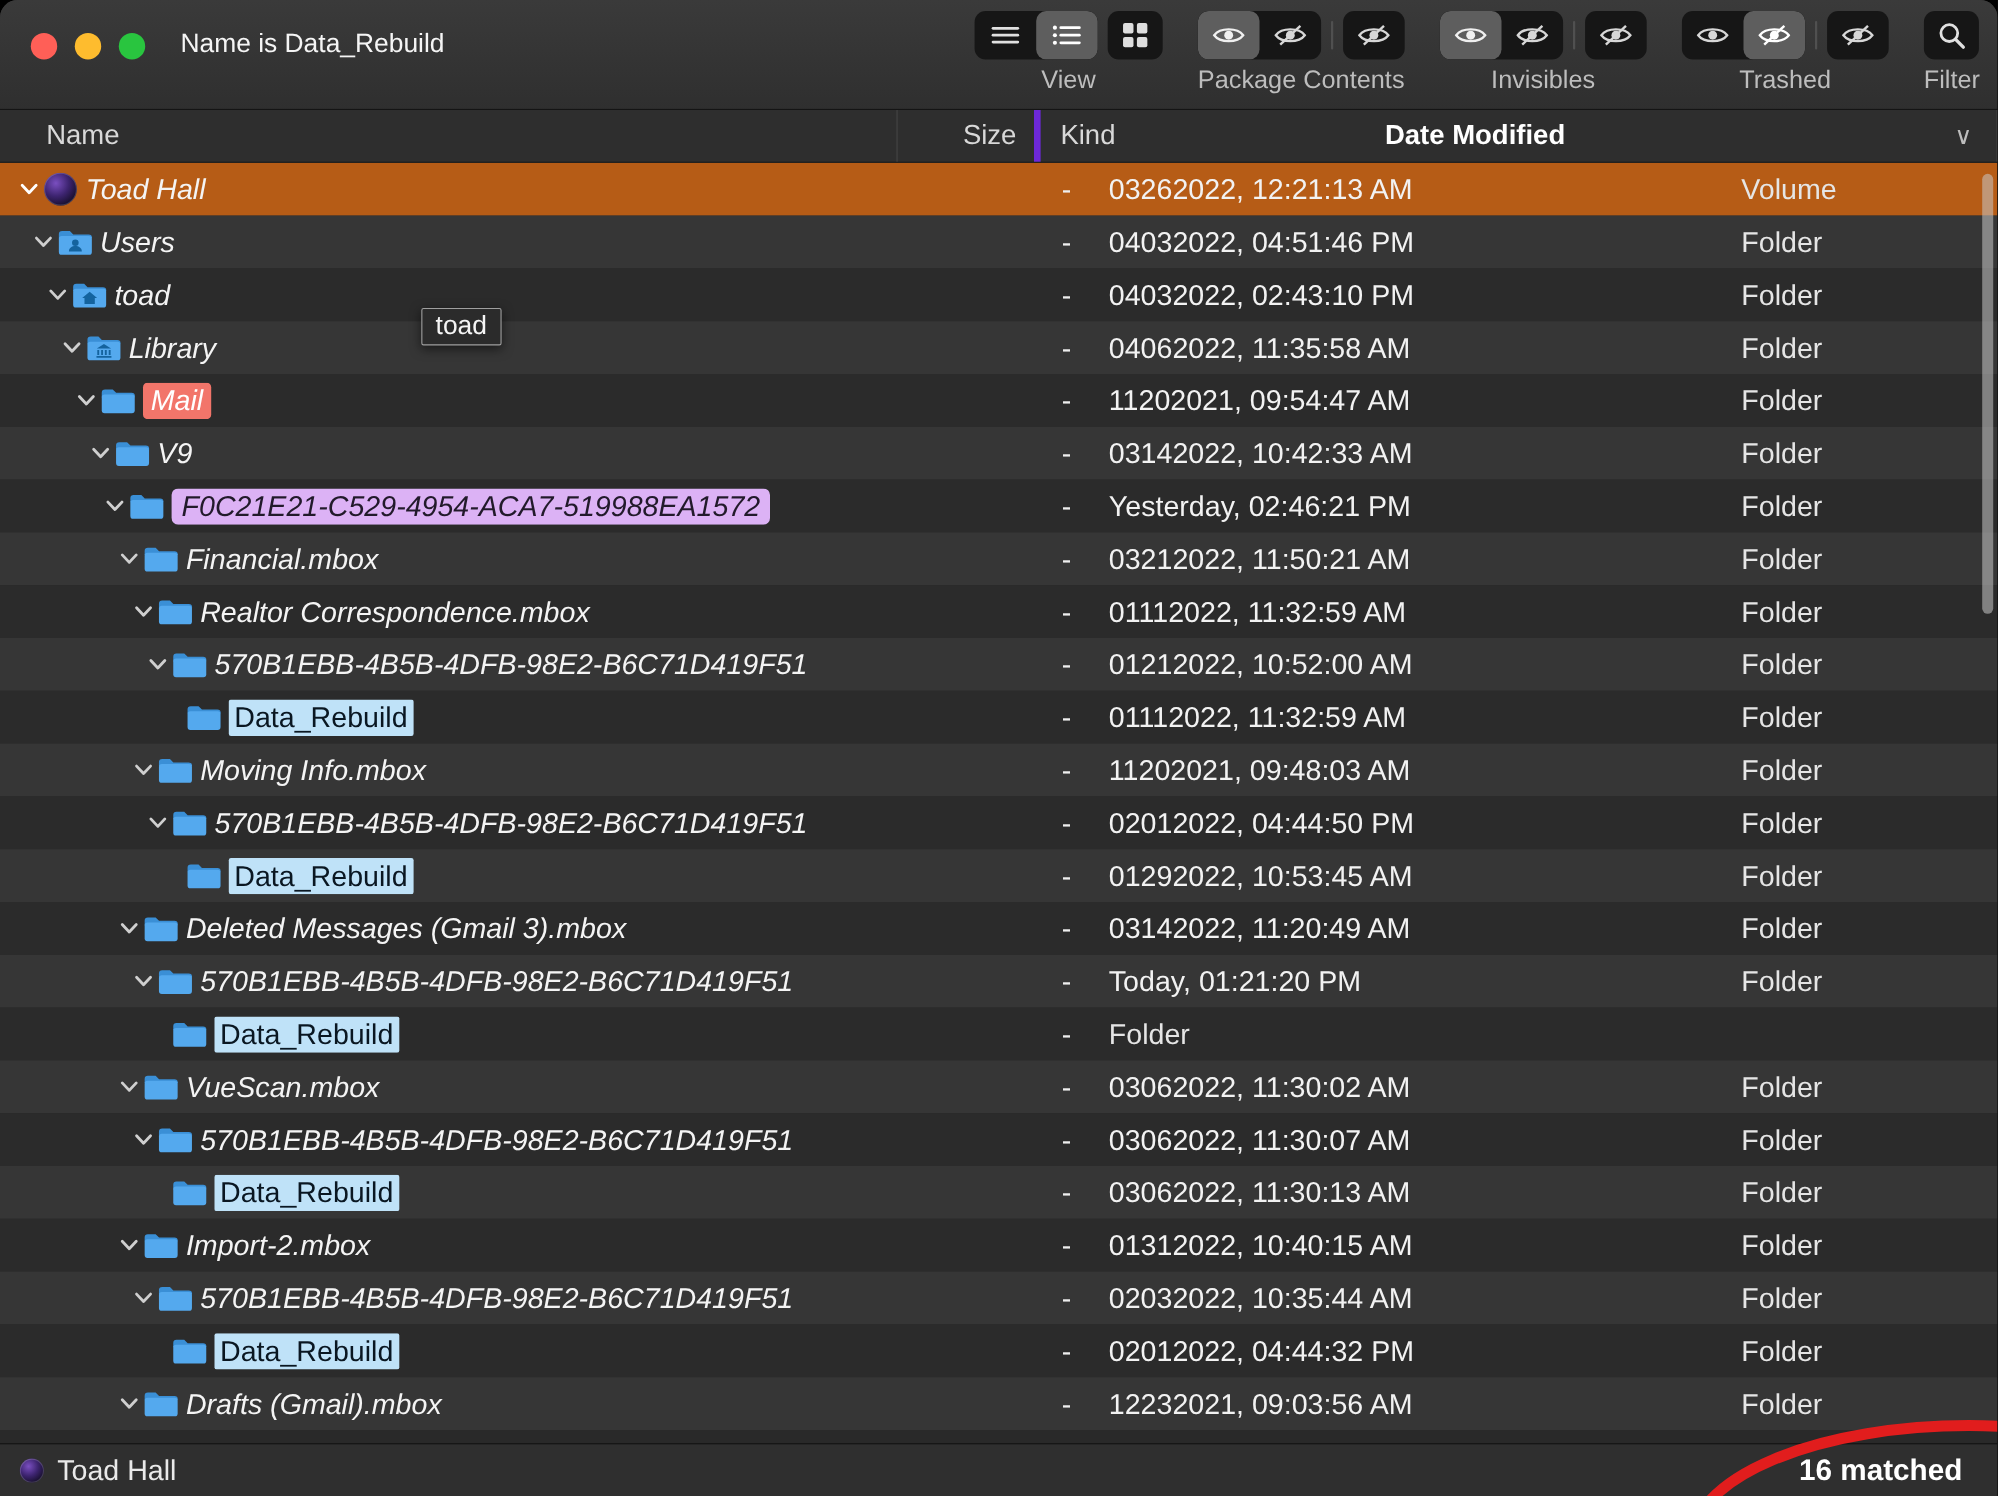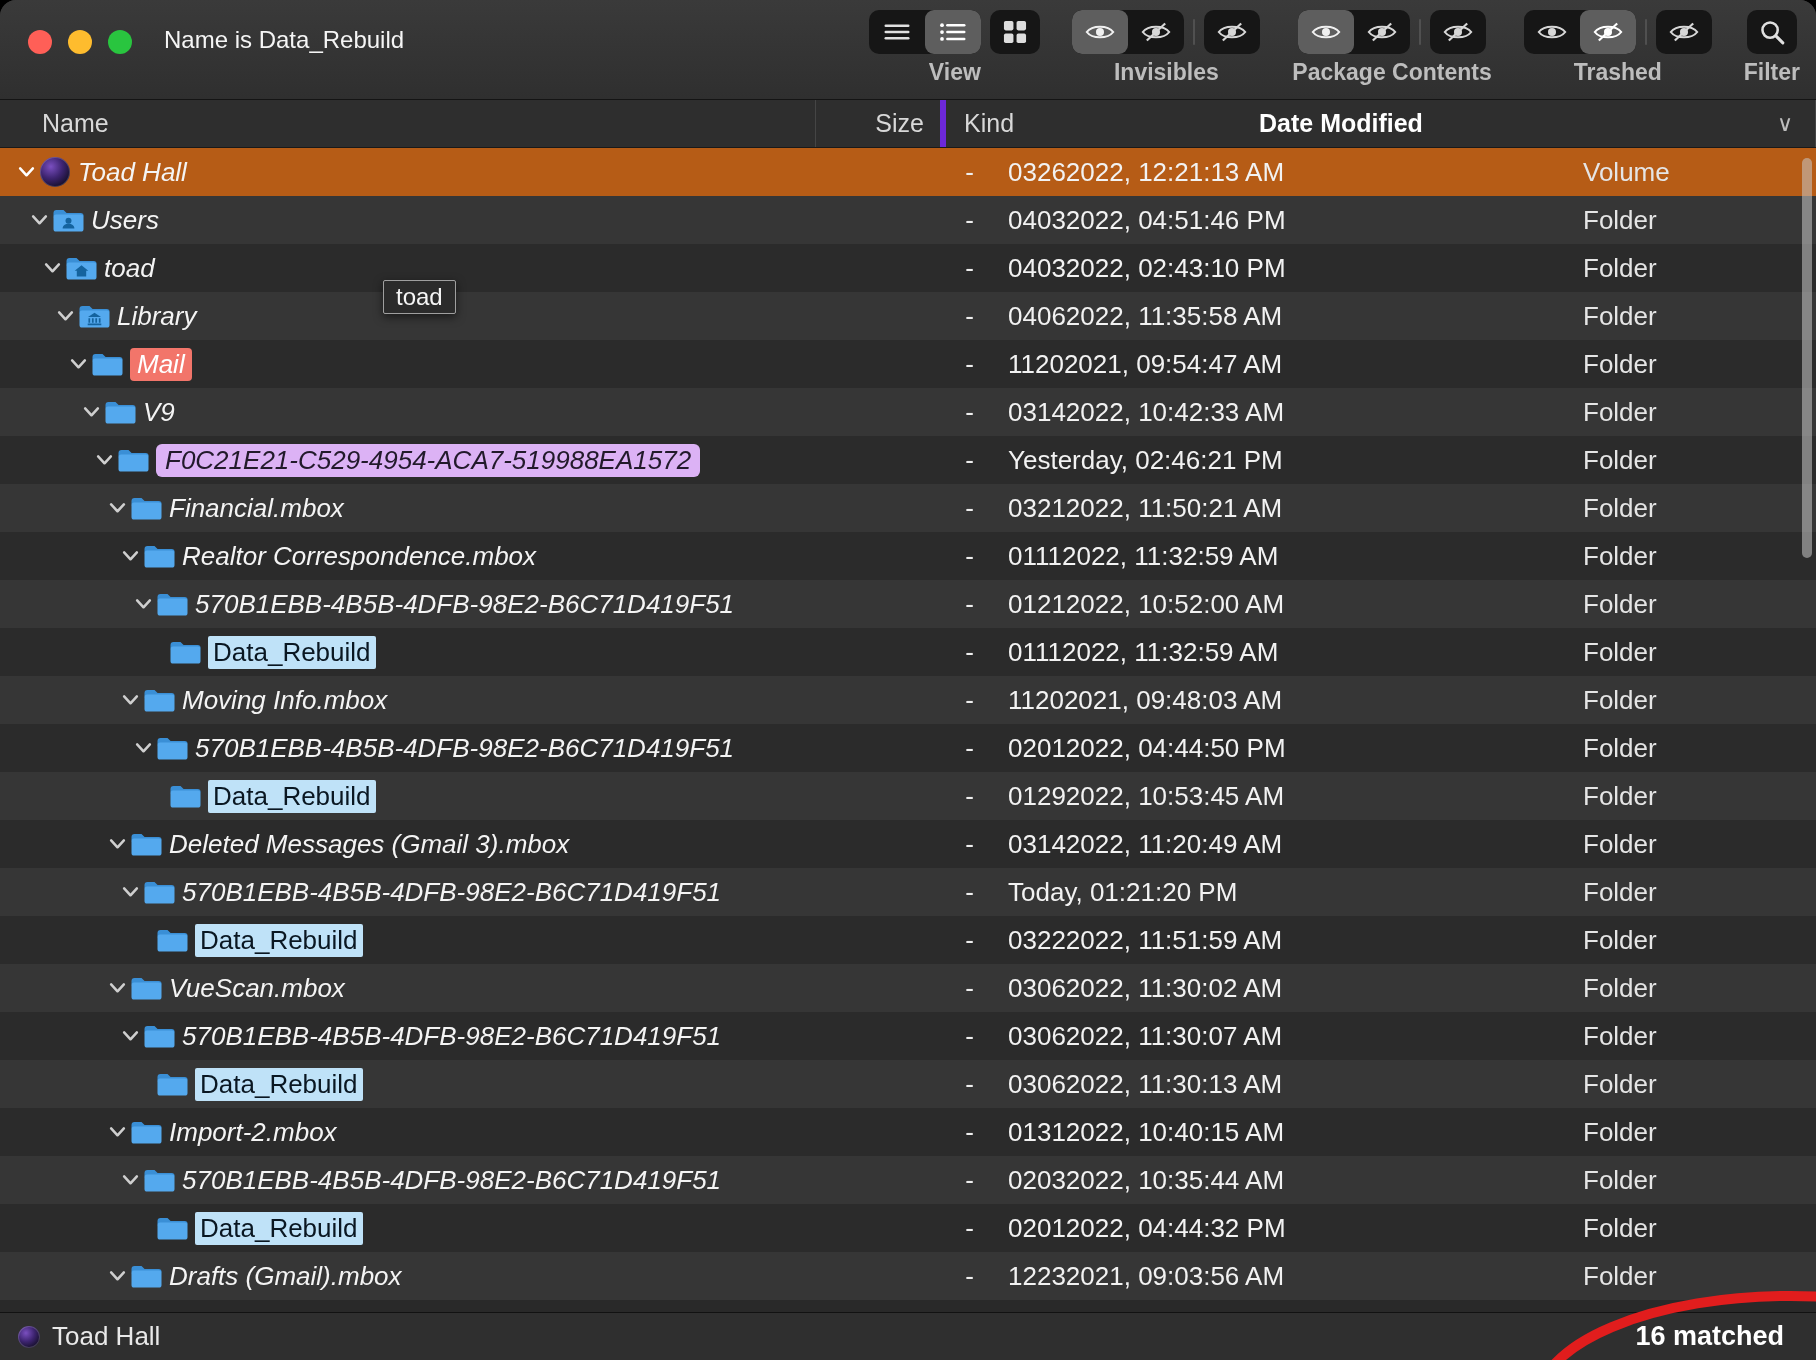--- a/index.html
+++ b/index.html
@@ -16,21 +16,21 @@
   .tl.close { background:#ff5f57; } .tl.min { background:#febc2e; } .tl.zoom { background:#29c53f; }
   .window-title { position:absolute; left:164px; top:26px; font-size:24px; font-weight:normal; color:#f5f5f5; }
   .toolbar { position:absolute; right:16px; top:10px; display:flex; gap:32px; align-items:flex-start; }
   .tb-group { display:flex; flex-direction:column; align-items:center; gap:5px; }
   .tb-buttons { display:flex; align-items:center; gap:9px; height:44px; }
   .pill { display:flex; background:#161616; border-radius:10px; overflow:hidden; }
   .seg { width:56px; height:44px; display:flex; align-items:center; justify-content:center; background:none; border:none; padding:0; }
   .seg.selected { background:#5e5e5e; border-radius:9px; }
   .seg.narrow { width:50px; }
   .vsep { width:2px; height:26px; background:#505050; border-radius:1px; }
-  .tb-label { font-size:23px; color:#bdbdbd; white-space:nowrap;font-weight:bold; }
+  .tb-label { font-size:23px; color:#bdbdbd; white-space:nowrap; }
   
   .columns-header { display:flex; align-items:center; height:48px; background:#2e2e2e; border-bottom:1px solid #191919; font-size:25px; color:#d8d8d8; box-sizing:border-box; }
   .col { height:100%; display:flex; align-items:center; box-sizing:border-box; }
   .col-name { width:816px; padding-left:42px; border-right:1px solid #454545; }
   .col-size { width:130px; justify-content:flex-end; padding-right:16px; border-right:6px solid #6d28d9; }
   .col-date { width:575px; padding-left:18px; padding-right:22px; justify-content:space-between; border-right:1px solid #454545; }
   .col-date .hdr-main { color:#ffffff; font-weight:bold; }
   .sort-chevron { color:#bdbdbd; font-size:22px; }
   .col-kind { flex:1; padding-left:18px; }
   
@@ -145,21 +145,21 @@
           <div class="pill">
             <button class="seg">
               <svg width="32" height="22" viewBox="0 0 26 18">
                   <path d="M2.2 9C6.5 3.2 19.5 3.2 23.8 9C19.5 14.8 6.5 14.8 2.2 9Z" fill="none" stroke="#d7d7d7" stroke-width="1.7"></path>
                   <circle cx="13" cy="9" r="3.3" fill="#d7d7d7"></circle>
                   <line x1="5.5" y1="16" x2="20.5" y2="2" stroke="#d7d7d7" stroke-width="1.8"></line>
                 </svg>
             </button>
           </div>
         </div>
-        <div class="tb-label">Invisibles</div>
+        <div class="tb-label">Package Contents</div>
       </div>
 
       <div class="tb-group">
         <div class="tb-buttons">
           <div class="pill">
             <button class="seg selected">
               <svg width="32" height="22" viewBox="0 0 26 18">
                   <path d="M2.2 9C6.5 3.2 19.5 3.2 23.8 9C19.5 14.8 6.5 14.8 2.2 9Z" fill="none" stroke="#f0f0f0" stroke-width="1.7"></path>
                   <circle cx="13" cy="9" r="3.3" fill="#f0f0f0"></circle>
                 </svg>
@@ -176,21 +176,21 @@
           <div class="pill">
             <button class="seg">
               <svg width="32" height="22" viewBox="0 0 26 18">
                   <path d="M2.2 9C6.5 3.2 19.5 3.2 23.8 9C19.5 14.8 6.5 14.8 2.2 9Z" fill="none" stroke="#d7d7d7" stroke-width="1.7"></path>
                   <circle cx="13" cy="9" r="3.3" fill="#d7d7d7"></circle>
                   <line x1="5.5" y1="16" x2="20.5" y2="2" stroke="#d7d7d7" stroke-width="1.8"></line>
                 </svg>
             </button>
           </div>
         </div>
-        <div class="tb-label">Package Contents</div>
+        <div class="tb-label">Invisibles</div>
       </div>
 
       <div class="tb-group">
         <div class="tb-buttons">
           <div class="pill">
             <button class="seg">
               <svg width="32" height="22" viewBox="0 0 26 18">
                   <path d="M2.2 9C6.5 3.2 19.5 3.2 23.8 9C19.5 14.8 6.5 14.8 2.2 9Z" fill="none" stroke="#d7d7d7" stroke-width="1.7"></path>
                   <circle cx="13" cy="9" r="3.3" fill="#d7d7d7"></circle>
                 </svg>
@@ -585,21 +585,20 @@
         </span>
         <span class="icon">
             <svg width="33" height="26" viewBox="0 0 33 26">
               <path d="M1.5 6a3 3 0 0 1 3-3h7l3.1 3.1h14a3 3 0 0 1 3 3v0.5H1.5z" fill="#3a8fd6"></path>
               <rect x="1.5" y="7.6" width="30" height="17" rx="2.6" fill="#54a9ee"></rect>
             </svg>
           </span>
         <span class="fname hl-blue bold">Data_Rebuild</span>
       </div>
       <div class="cell cell-size">-</div>
-      <div class="cell cell-date">03222022, 11:51:59 AM</div>
       <div class="cell cell-kind">Folder</div>
     </div>
       <div class="row light">
       <div class="cell cell-name">
         <span class="indent" style="width: 105px;"></span>
         <span class="chev">
           <svg width="17" height="12" viewBox="0 0 12 8">
               <polyline points="1.5,1.5 6,6.3 10.5,1.5" fill="none" stroke="#cfcfcf" stroke-width="1.8" stroke-linecap="round" stroke-linejoin="round"></polyline>
             </svg>
         </span>

